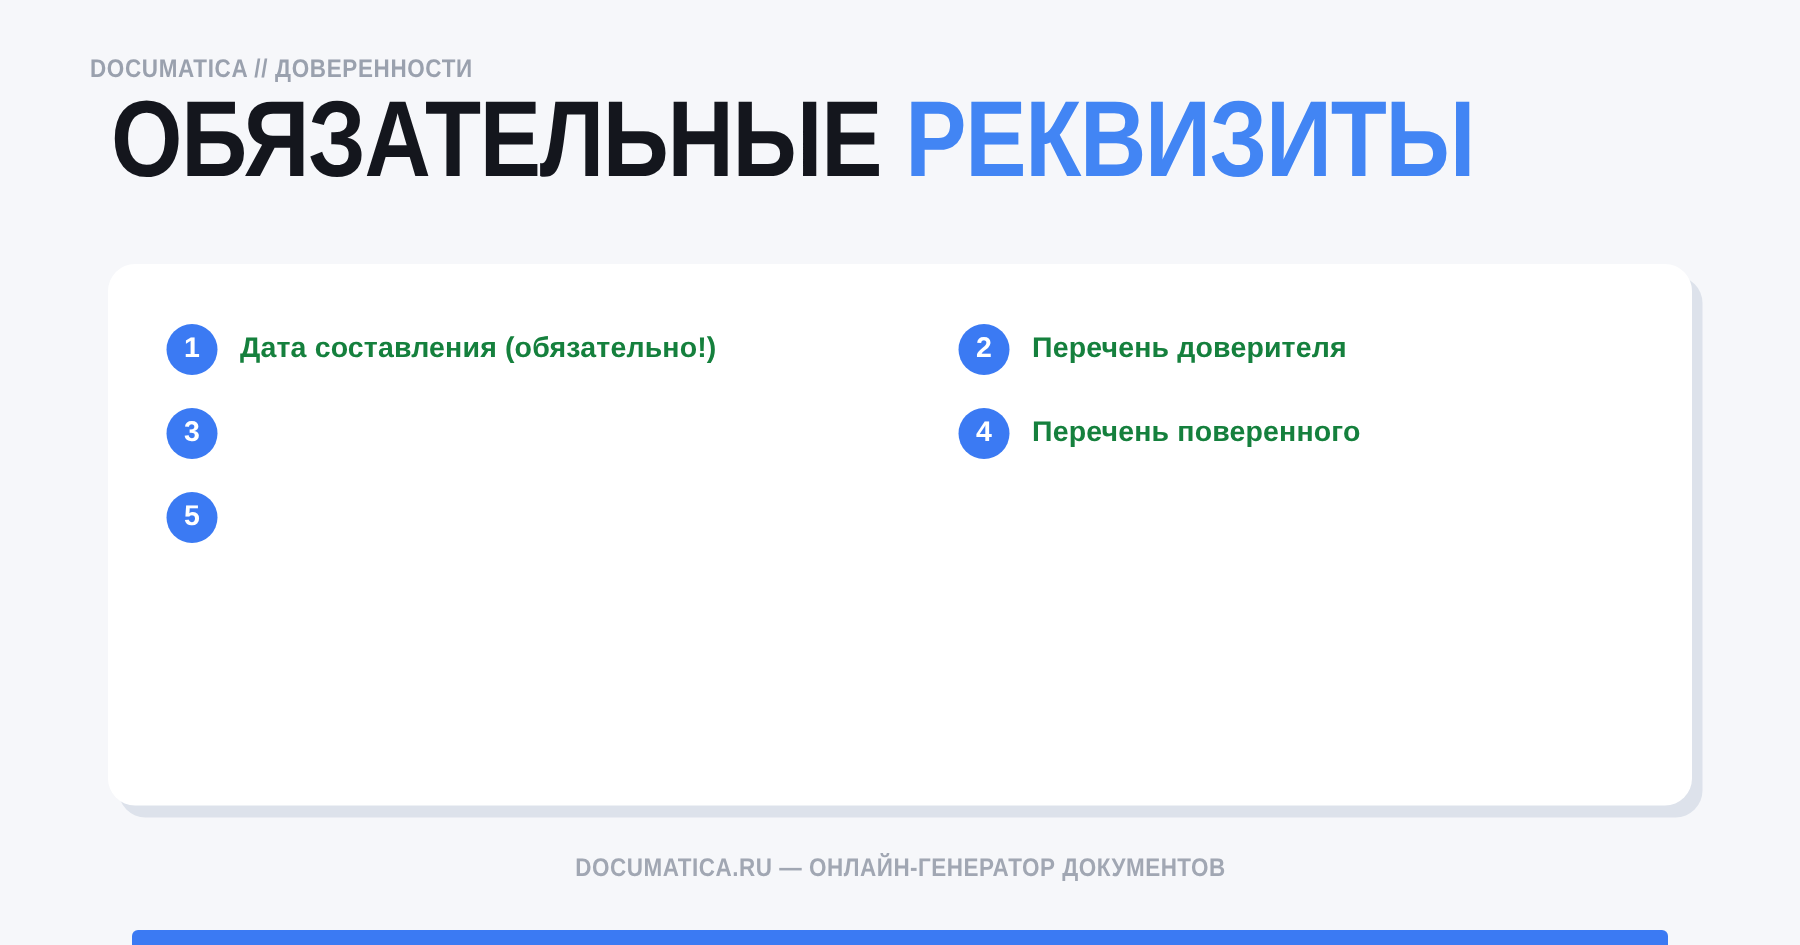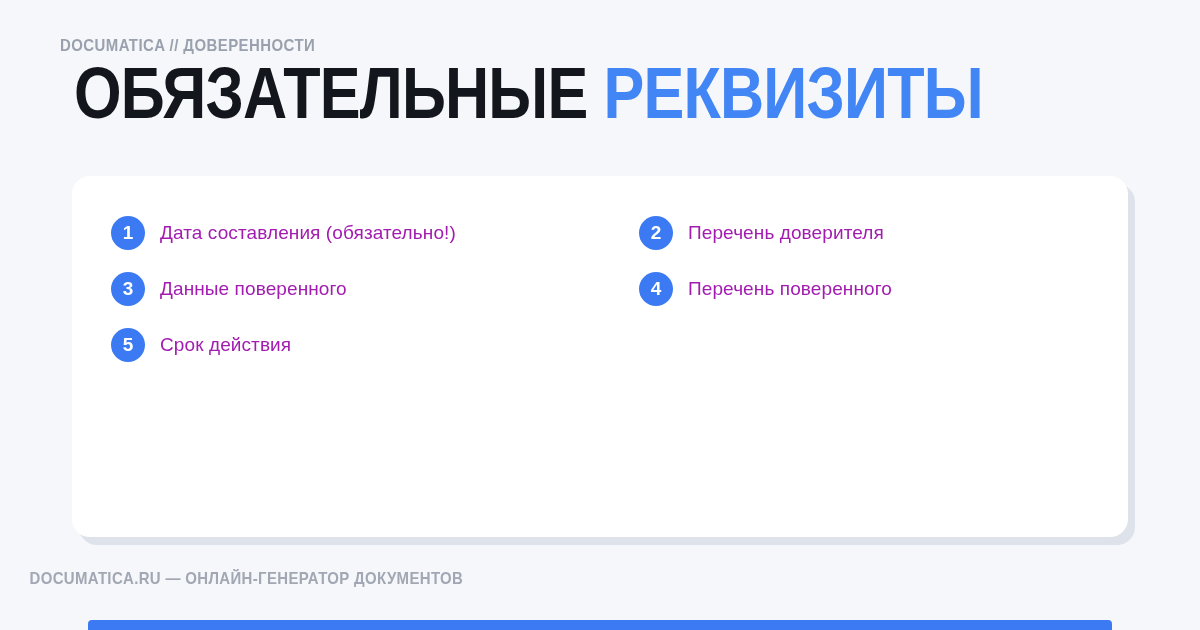--- a/index.html
+++ b/index.html
@@ -50,28 +50,29 @@
   }
   .item { display: flex; align-items: center; gap: 15px; }
   .badge {
     width: 34px; height: 34px; border-radius: 50%;
     background: #3b7af3;
     color: #ffffff; font-size: 19px; font-weight: bold;
     display: flex; align-items: center; justify-content: center;
     flex: 0 0 34px;
   }
   .item-label {
-    font-size: 19px; font-weight: normal; color: #a21caf;
+    font-size: 19px; font-weight: bold; color: #15803d;
     letter-spacing: 0.1px;
     white-space: nowrap;
   }
 
   
   .footer {
     position: absolute; left: 0; top: 569px; width: 1200px;
+    text-align: center;
   }
   .footer .footer-text {
     display: inline-block;
     font-size: 17px; font-weight: bold; color: #a1a7b3;
     letter-spacing: 0.4px;
     transform: scaleX(0.88); transform-origin: center center;
     white-space: nowrap;
   }
 
   
@@ -99,31 +100,29 @@
         <div class="item-label">Дата составления (обязательно!)</div>
       </div>
 
       <div class="item">
         <div class="badge">2</div>
         <div class="item-label">Перечень доверителя</div>
       </div>
 
       <div class="item">
         <div class="badge">3</div>
-        <div class="item-label">Данные поверенного</div>
       </div>
 
       <div class="item">
         <div class="badge">4</div>
         <div class="item-label">Перечень поверенного</div>
       </div>
 
       <div class="item">
         <div class="badge">5</div>
-        <div class="item-label">Срок действия</div>
       </div>
 
     </div>
   </div>
 
   <div class="footer">
     <span class="footer-text">DOCUMATICA.RU — ОНЛАЙН-ГЕНЕРАТОР ДОКУМЕНТОВ</span>
   </div>
 
   <div class="bottom-bar"></div>

